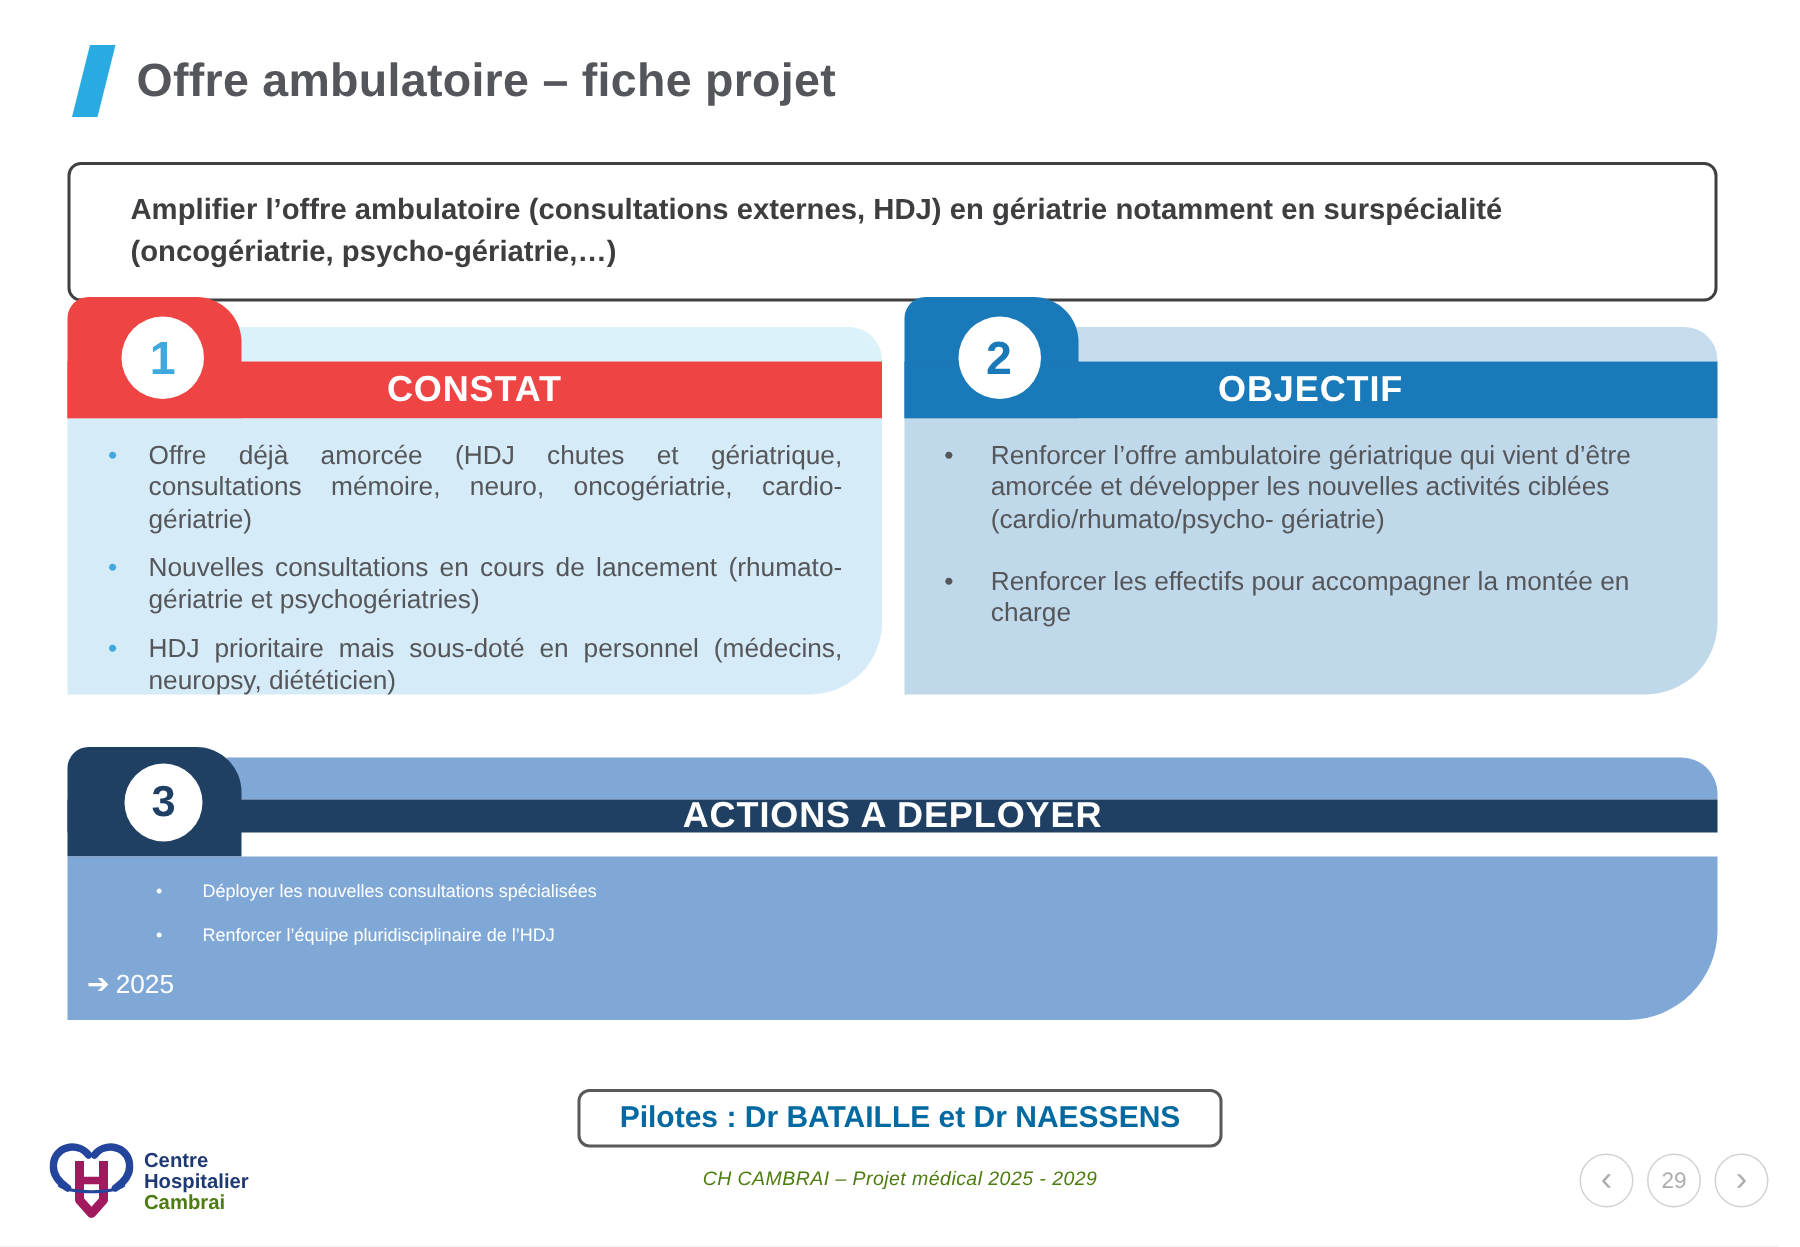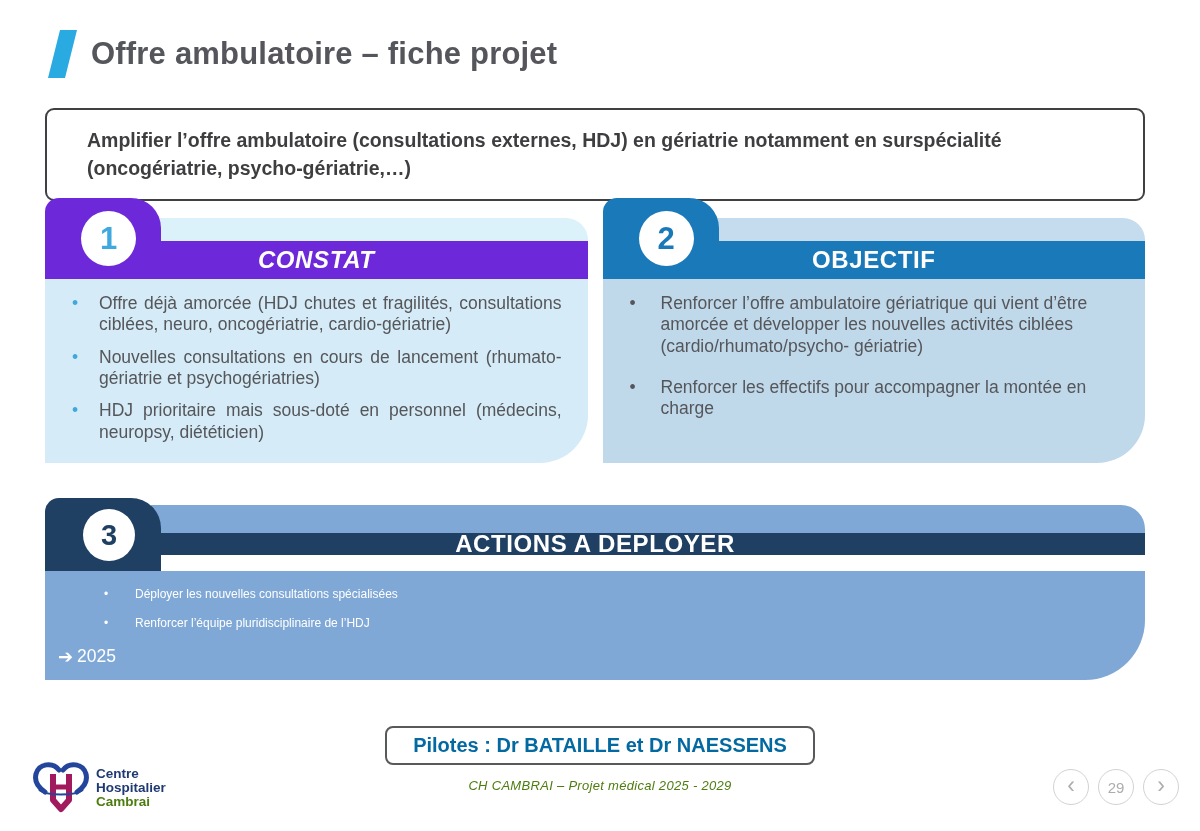--- a/index.html
+++ b/index.html
@@ -36,21 +36,21 @@
     position:absolute;left:0;right:0;top:81px;bottom:0;box-sizing:border-box;
     border-bottom-right-radius:48px;padding:14px 26px 8px 18px;
   }
   .card ul{list-style:none;margin:0;padding:0;}
   .card li{
     position:relative;padding-left:36px;margin-bottom:11px;
     font-size:17.5px;color:#55565A;line-height:1.22;
   }
   .card li::before{content:"\2022";position:absolute;left:9px;top:0;}
   
-  .card-1 .tab,.card-1 .hdr{background:#6d28d9;font-style:italic;}
+  .card-1 .tab,.card-1 .hdr{background:#ef4444;}
   .card-1 .strip{background:#DCF2FB;}
   .card-1 .body{background:#D5EBF7;}
   .card-1 .num-circle{color:#3FA9DF;}
   .card-1 li{text-align:justify;}
   .card-1 li::before{color:#41A8DC;}
   
   .card-2 .tab,.card-2 .hdr{background:#1A79B8;}
   .card-2 .strip{background:#C5DCEF;}
   .card-2 .body{background:#BFD8EA;}
   .card-2 .num-circle{color:#1A79B8;}
@@ -115,21 +115,21 @@
 
   <div class="cards-row">
 
     <div class="card card-1">
       <div class="strip"></div>
       <div class="tab"></div>
       <div class="hdr">CONSTAT</div>
       <div class="num-circle">1</div>
       <div class="body">
         <ul>
-          <li>Offre déjà amorcée (HDJ chutes et fragilités, consultations ciblées, neuro, oncogériatrie, cardio-gériatrie)</li>
+          <li>Offre déjà amorcée (HDJ chutes et gériatrique, consultations mémoire, neuro, oncogériatrie, cardio-gériatrie)</li>
           <li>Nouvelles consultations en cours de lancement (rhumato-gériatrie et psychogériatries)</li>
           <li>HDJ prioritaire mais sous-doté en personnel (médecins, neuropsy, diététicien)</li>
         </ul>
       </div>
     </div>
 
     <div class="card card-2">
       <div class="strip"></div>
       <div class="tab"></div>
       <div class="hdr">OBJECTIF</div>

